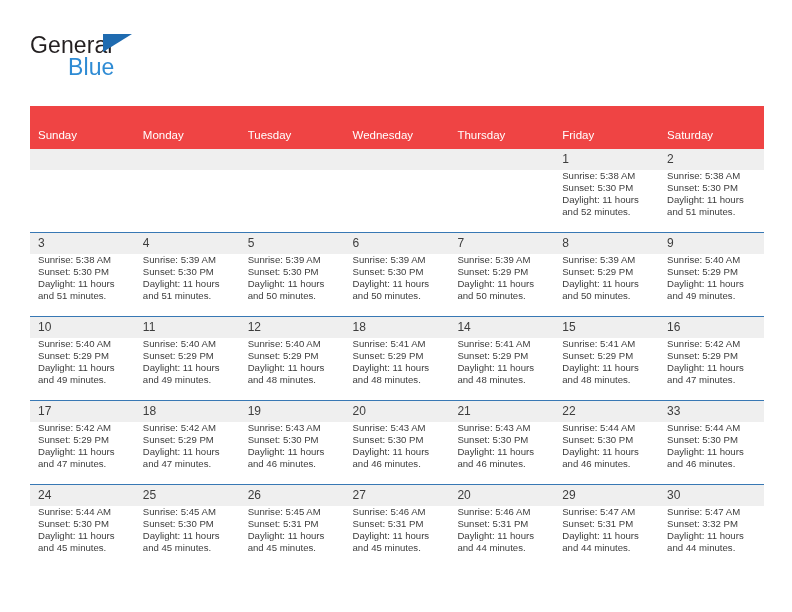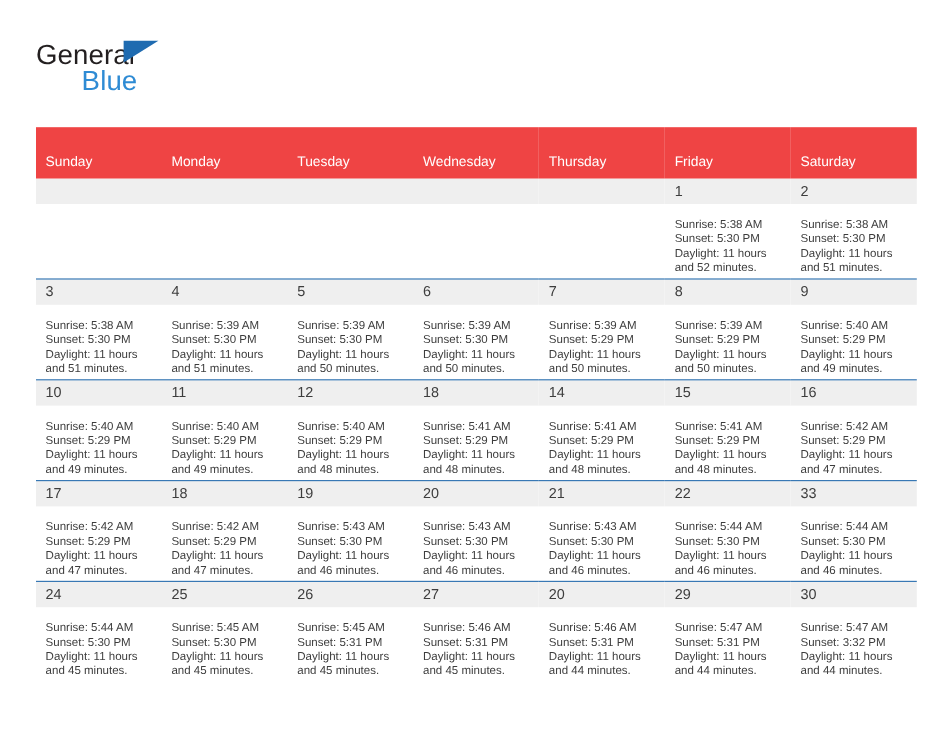--- a/index.html
+++ b/index.html
@@ -127,21 +127,21 @@
     line-height: 15px;
     color: #3d3d3d;
     padding: 3px 0 3px 8px;
     height: 15px;
   }
   td.empty .daynum {
     color: transparent;
   }
   .info {
     display: block;
-    padding: 12px 6px 0 8px;
+    padding: 0 6px 0 8px;
     font-size: 9.6px;
     line-height: 12.1px;
     color: #3d3d3d;
   }
   .info span {
     display: block;
     white-space: normal;
   }
 </style>
 </head>

